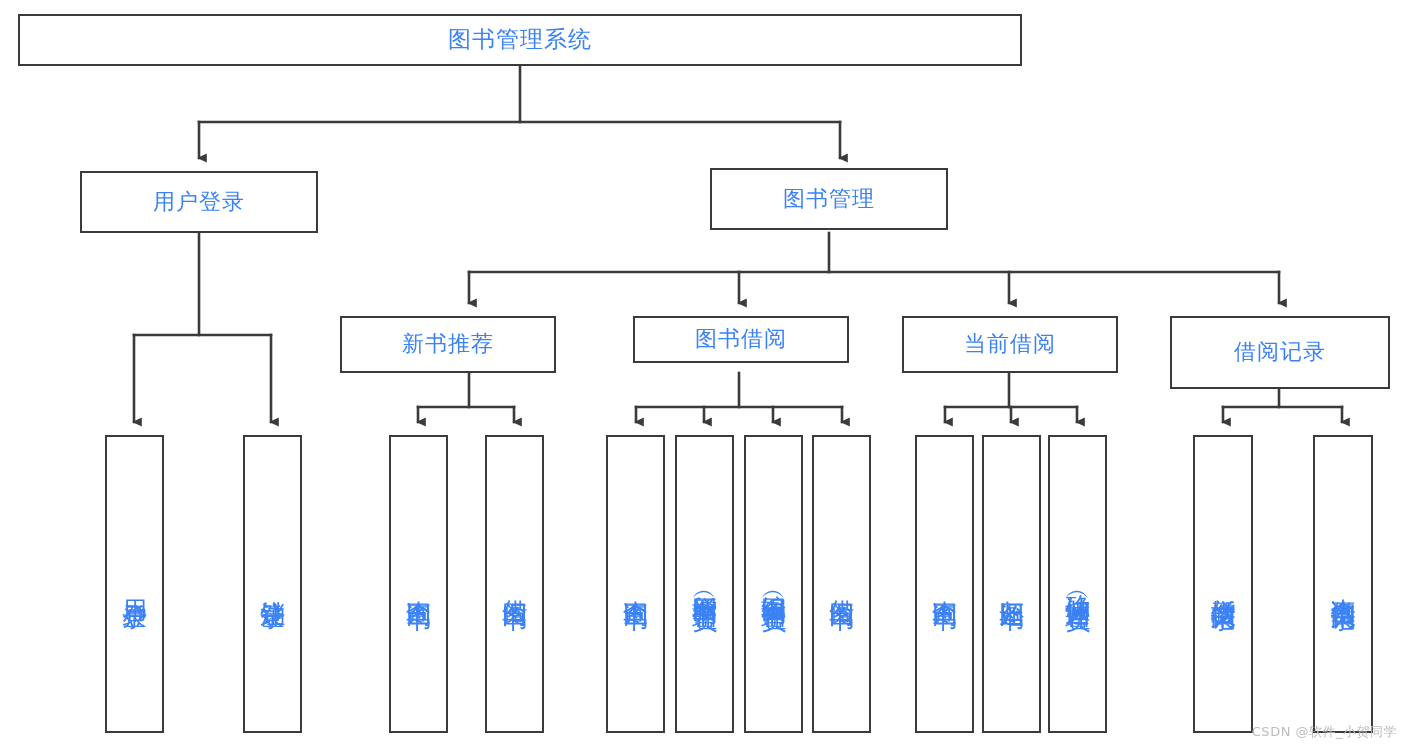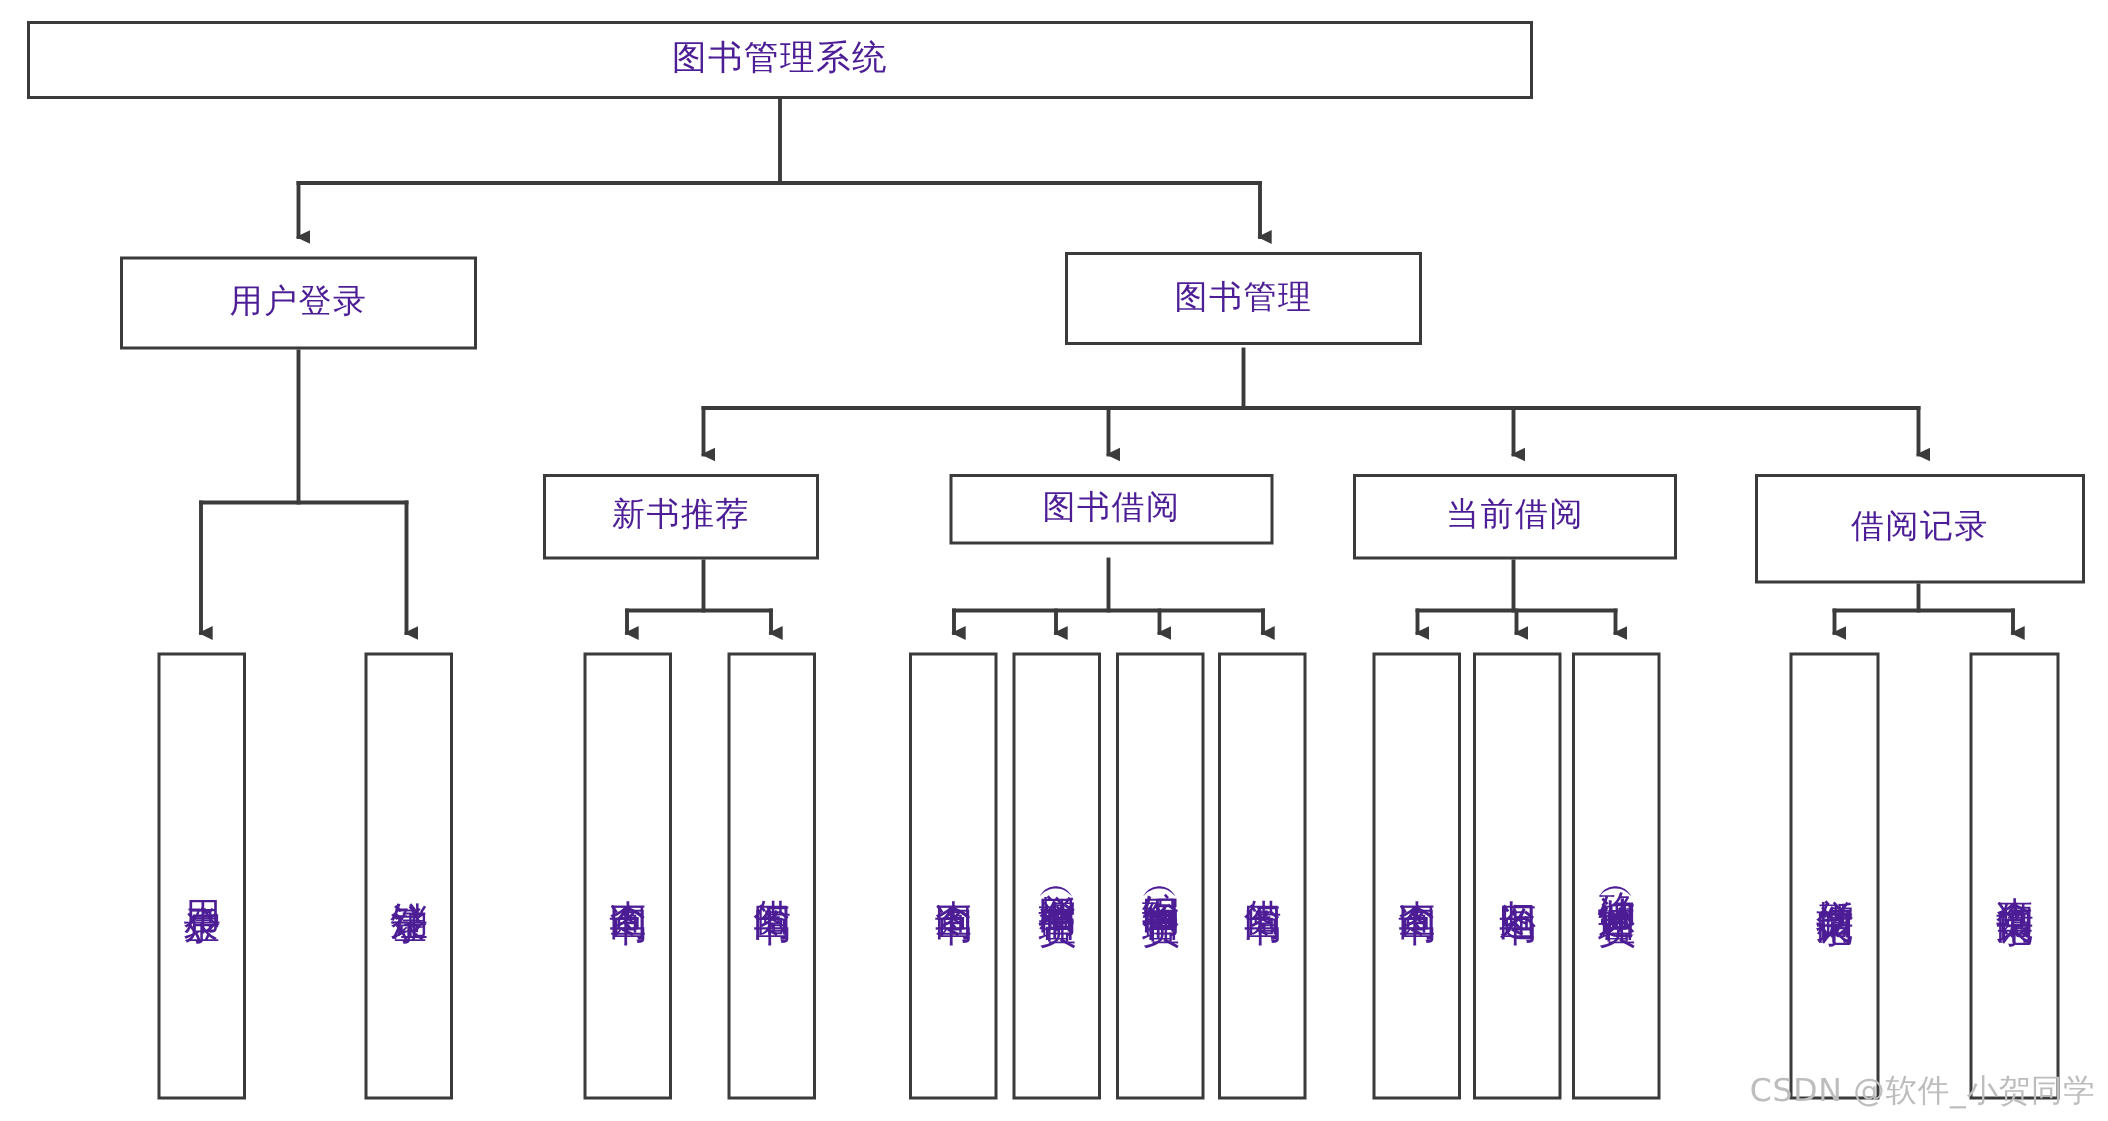--- a/index.html
+++ b/index.html
@@ -25,21 +25,21 @@
     height: 747px;
   }
   .node {
     position: absolute;
     box-sizing: border-box;
     background: #ffffff;
     border: 2.5px solid #3b3b3b;
     display: flex;
     align-items: center;
     justify-content: center;
-    color: #4c1d95;
+    color: #3b82f6;
   }
   .node.horiz {
     font-size: 22px;
     letter-spacing: 1px;
     line-height: 1.2;
   }
   .node.vert {
     writing-mode: vertical-rl;
     text-orientation: upright;
     font-size: 25px;
@@ -54,21 +54,21 @@
     text-align: center;
     white-space: nowrap;
   }
   #title-node {
     font-size: 23px;
   }
   #watermark {
     position: absolute;
     right: 8px;
     bottom: 6px;
-    font-size: 21px;
+    font-size: 13px;
     color: #bdbdbd;
     letter-spacing: 0.5px;
     white-space: nowrap;
     pointer-events: none;
     font-family: "DejaVu Sans", "Liberation Sans", sans-serif;
   }
 </style>
 </head>
 <body>
 
@@ -122,21 +122,21 @@
       <path d="M1223,407 L1223,422" marker-end="url(#arrow)"></path>
       <path d="M1342,407 L1342,422" marker-end="url(#arrow)"></path>
     </g>
   </svg>
 
   <div class="node horiz" id="title-node" style="left:18px; top:14px; width:1004px; height:52px;">图书管理系统</div>
 
   <div class="node horiz" style="left:80px; top:171px; width:238px; height:62px;">用户登录</div>
   <div class="node horiz" style="left:710px; top:168px; width:238px; height:62px;">图书管理</div>
 
-  <div class="node horiz" style="left:362px; top:316px; width:184px; height:57px;text-align:center;">新书推荐</div>
+  <div class="node horiz" style="left:340px; top:316px; width:216px; height:57px;text-align:center;">新书推荐</div>
   <div class="node horiz" style="left:633px; top:316px; width:216px; height:47px;">图书借阅</div>
   <div class="node horiz" style="left:902px; top:316px; width:216px; height:57px;">当前借阅</div>
   <div class="node horiz" style="left:1170px; top:316px; width:220px; height:73px;">借阅记录</div>
 
   <div class="node vert" style="left:105px; top:435px; width:59px; height:298px;">
     <span class="vtext">用户登录</span>
   </div>
   <div class="node vert" style="left:243px; top:435px; width:59px; height:298px;">
     <span class="vtext">注销登录</span>
   </div>

